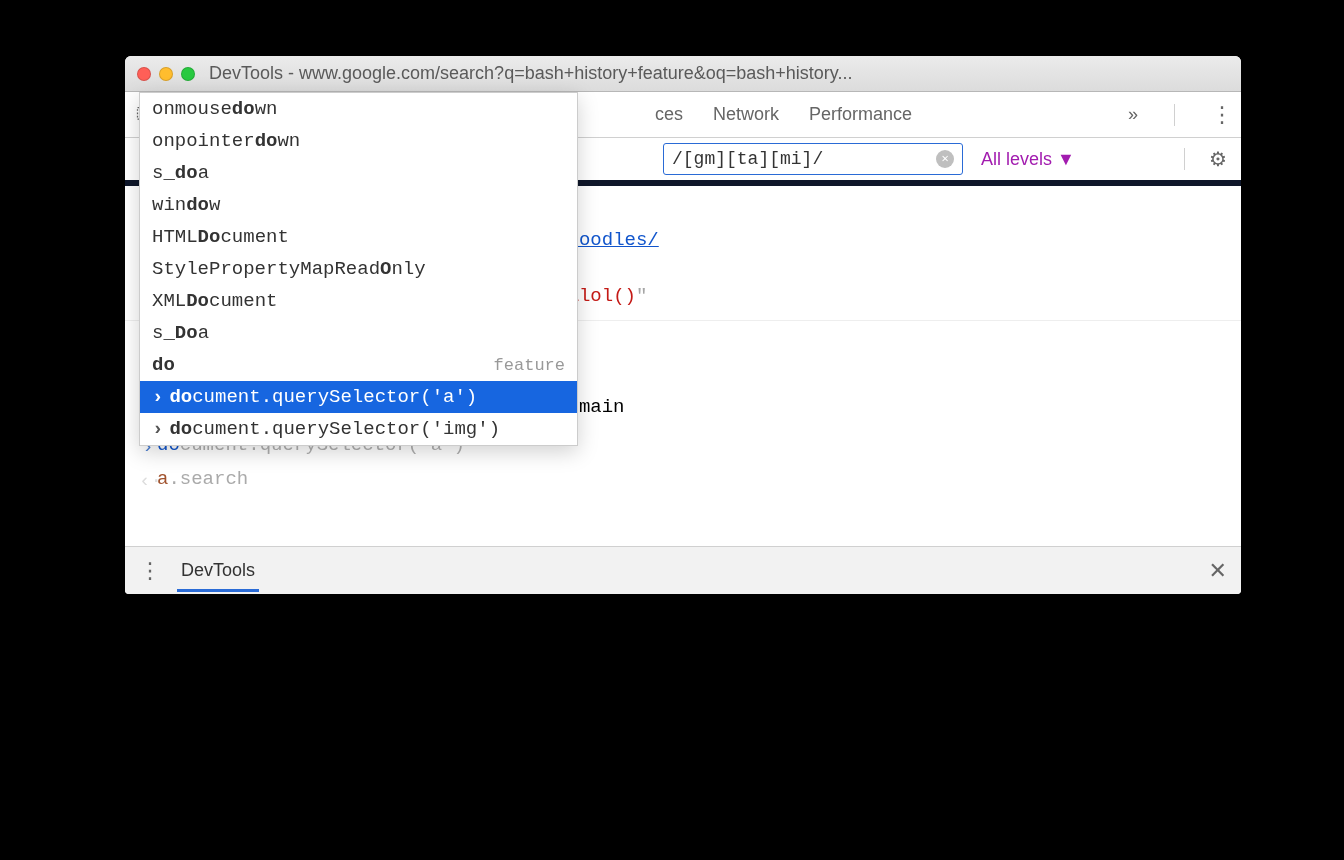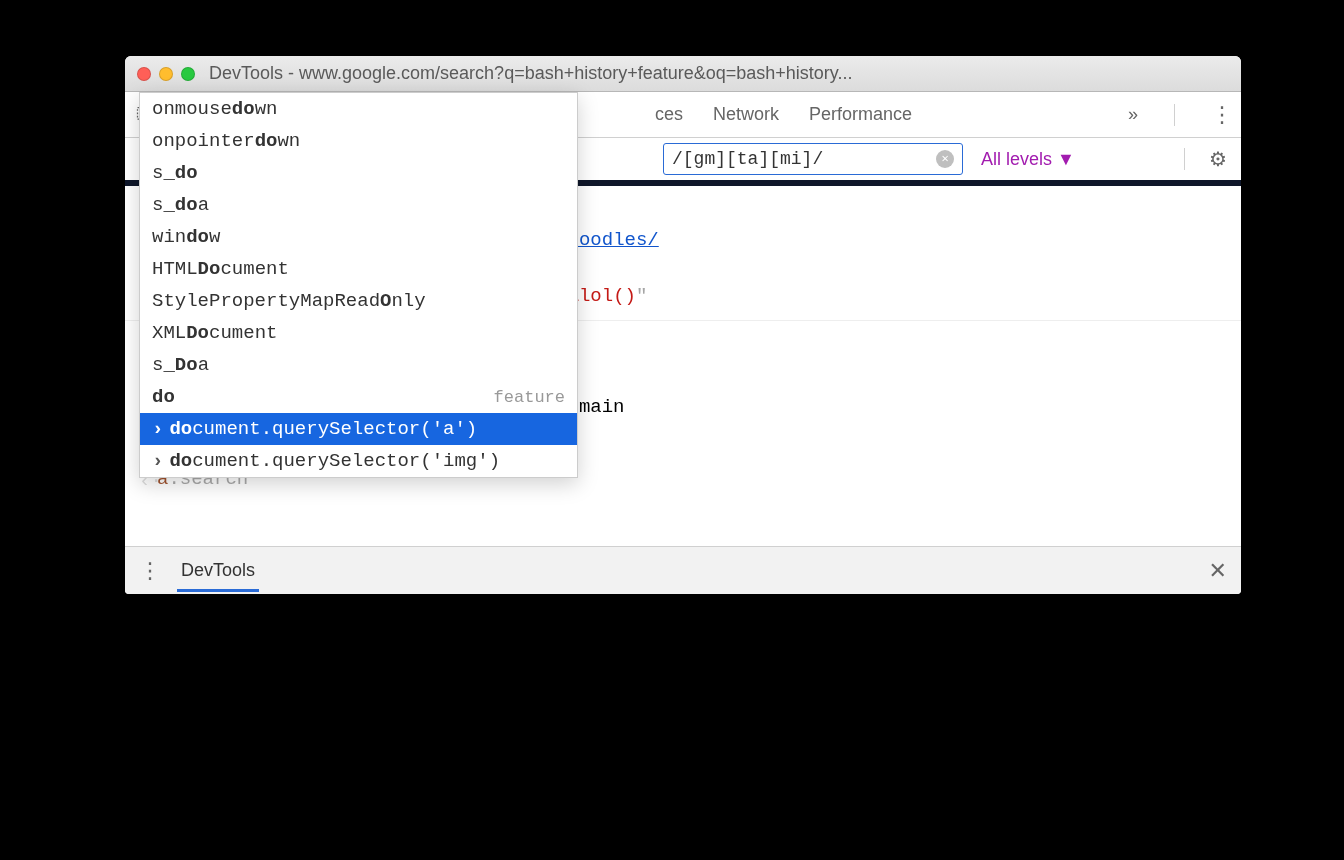--- a/index.html
+++ b/index.html
@@ -241,23 +241,20 @@
     <div class="popover mono" style="top:-94px;">
 
       <div id="pop-rows">
           <div class="pop-row">
             <span>onmouse<b>do</b>wn</span>
           </div>
           <div class="pop-row">
             <span>onpointer<b>do</b>wn</span>
           </div>
           <div class="pop-row">
-            <span>s_<b>do</b></span>
-          </div>
-          <div class="pop-row">
             <span>s_<b>do</b>a</span>
           </div>
           <div class="pop-row">
             <span>win<b>do</b>w</span>
           </div>
           <div class="pop-row">
             <span>HTML<b>Do</b>cument</span>
           </div>
           <div class="pop-row">
             <span>StylePropertyMapRead<b>O</b>nly</span>

